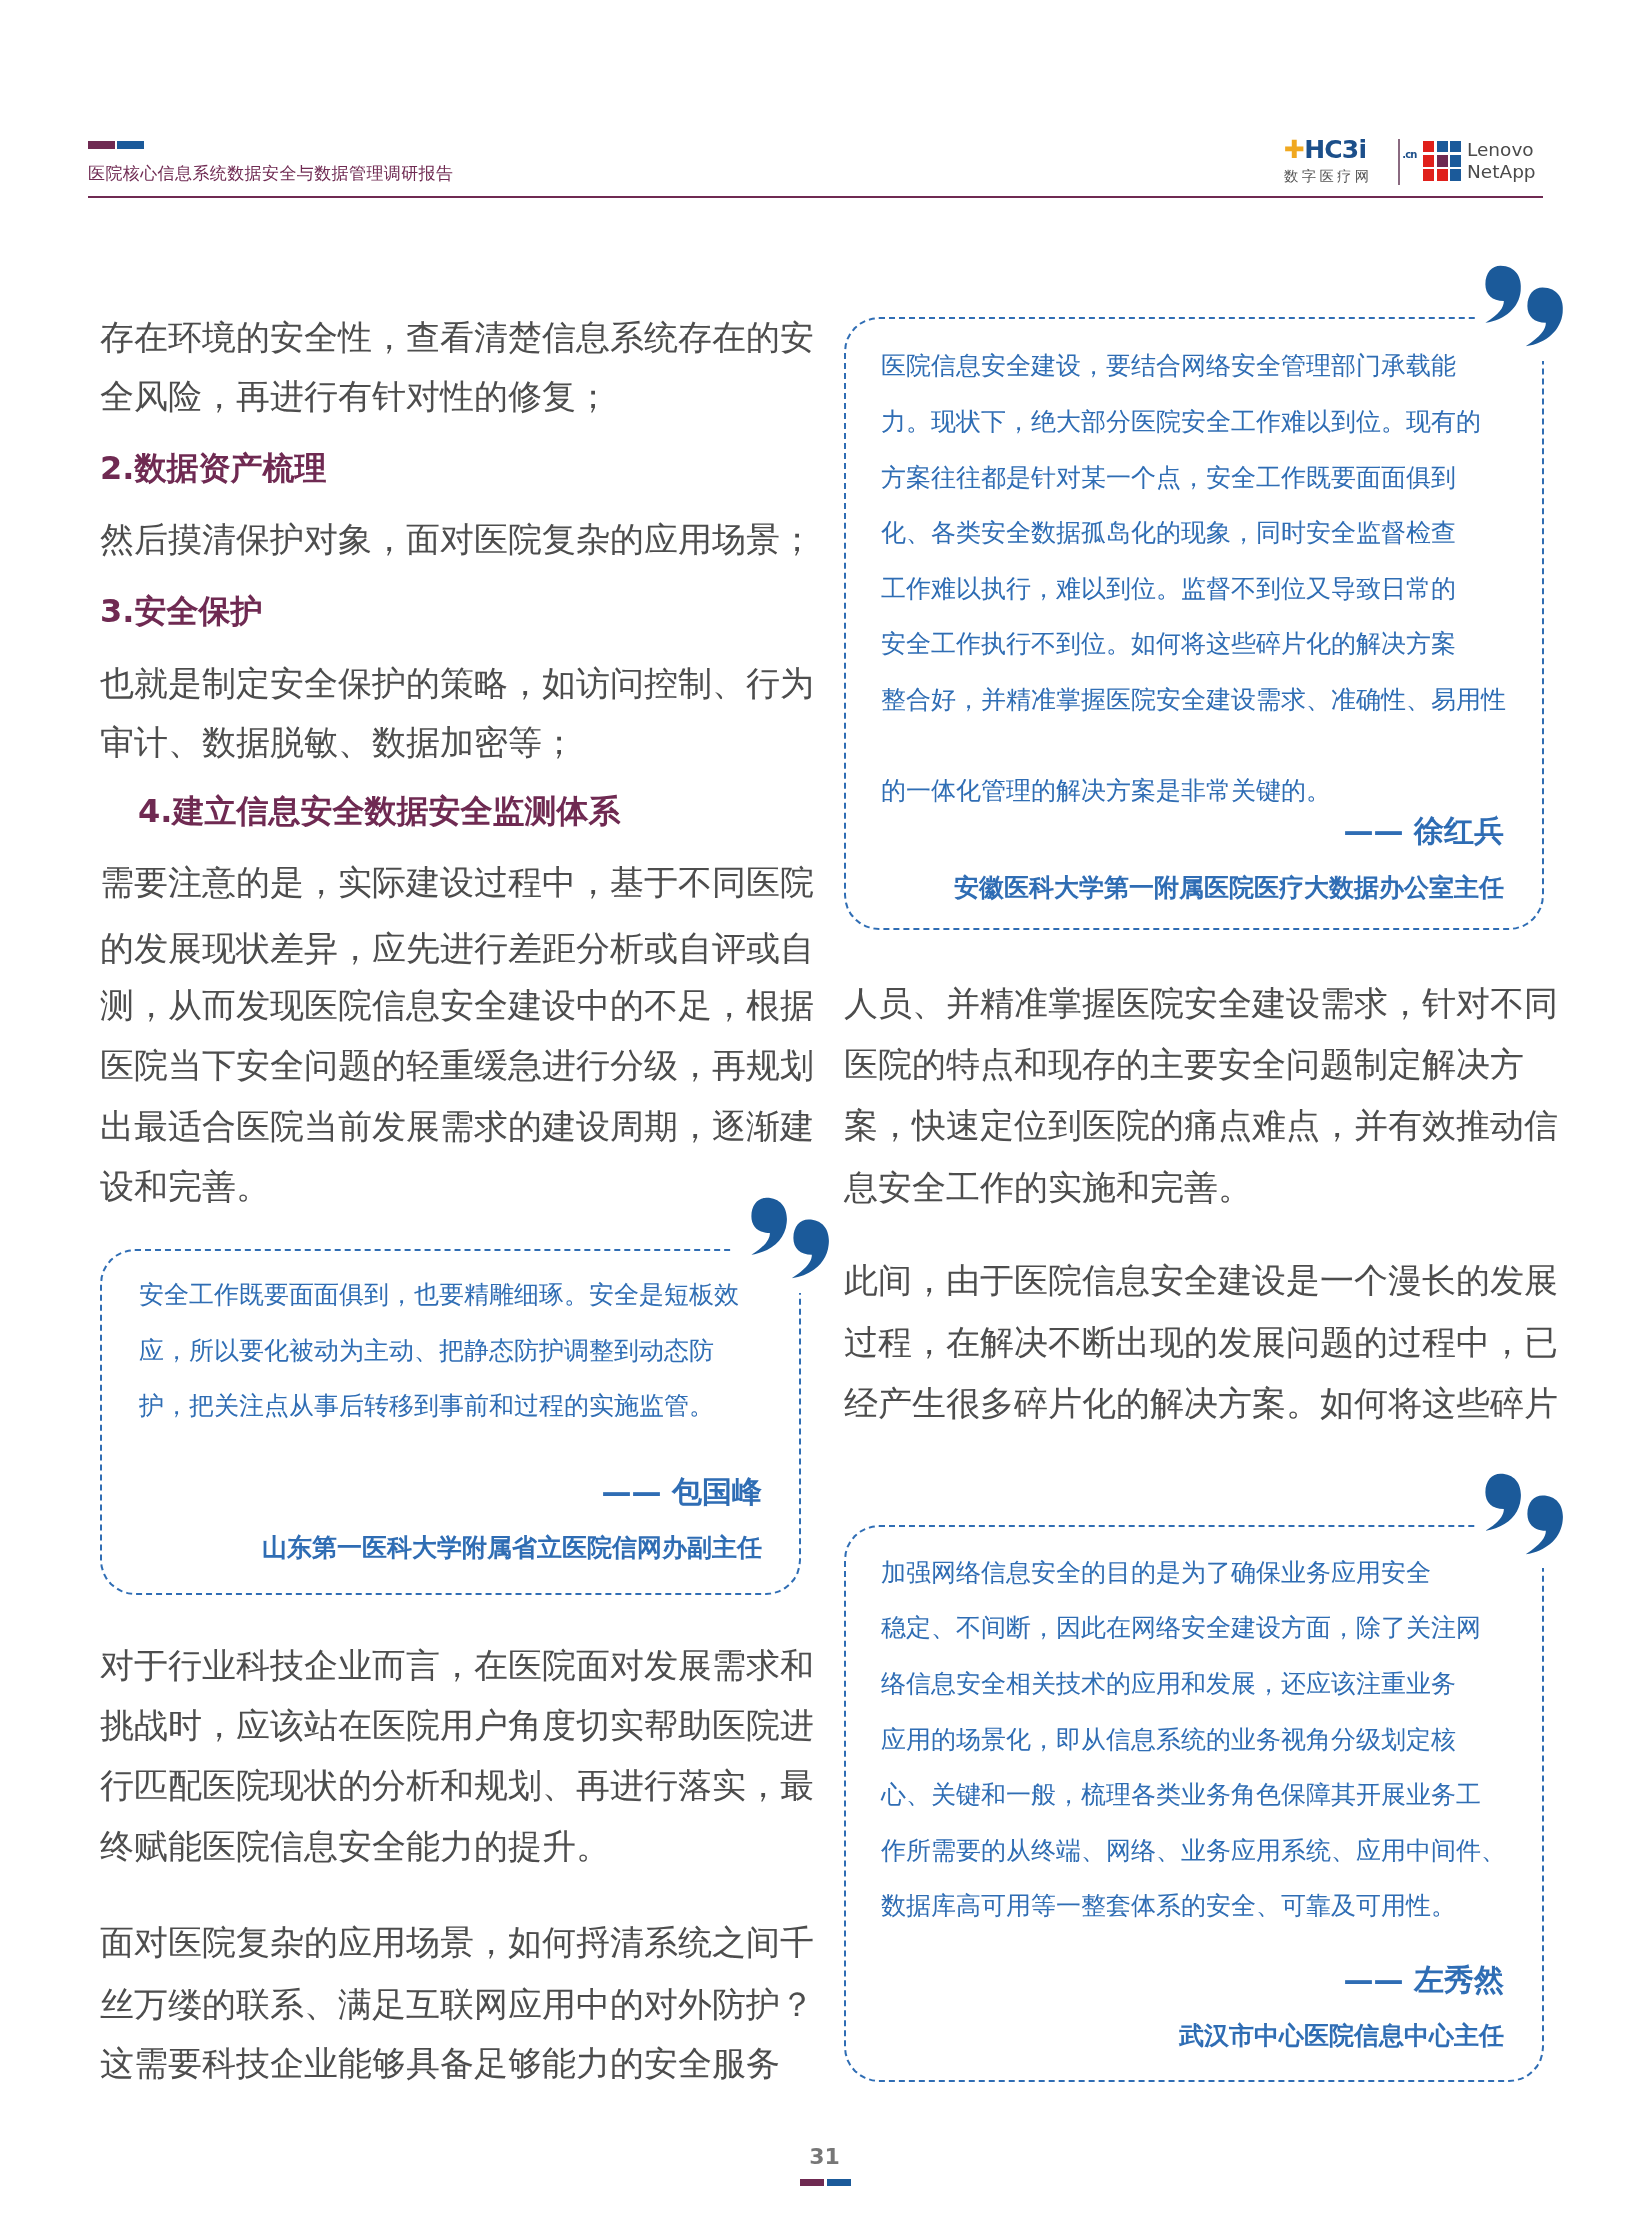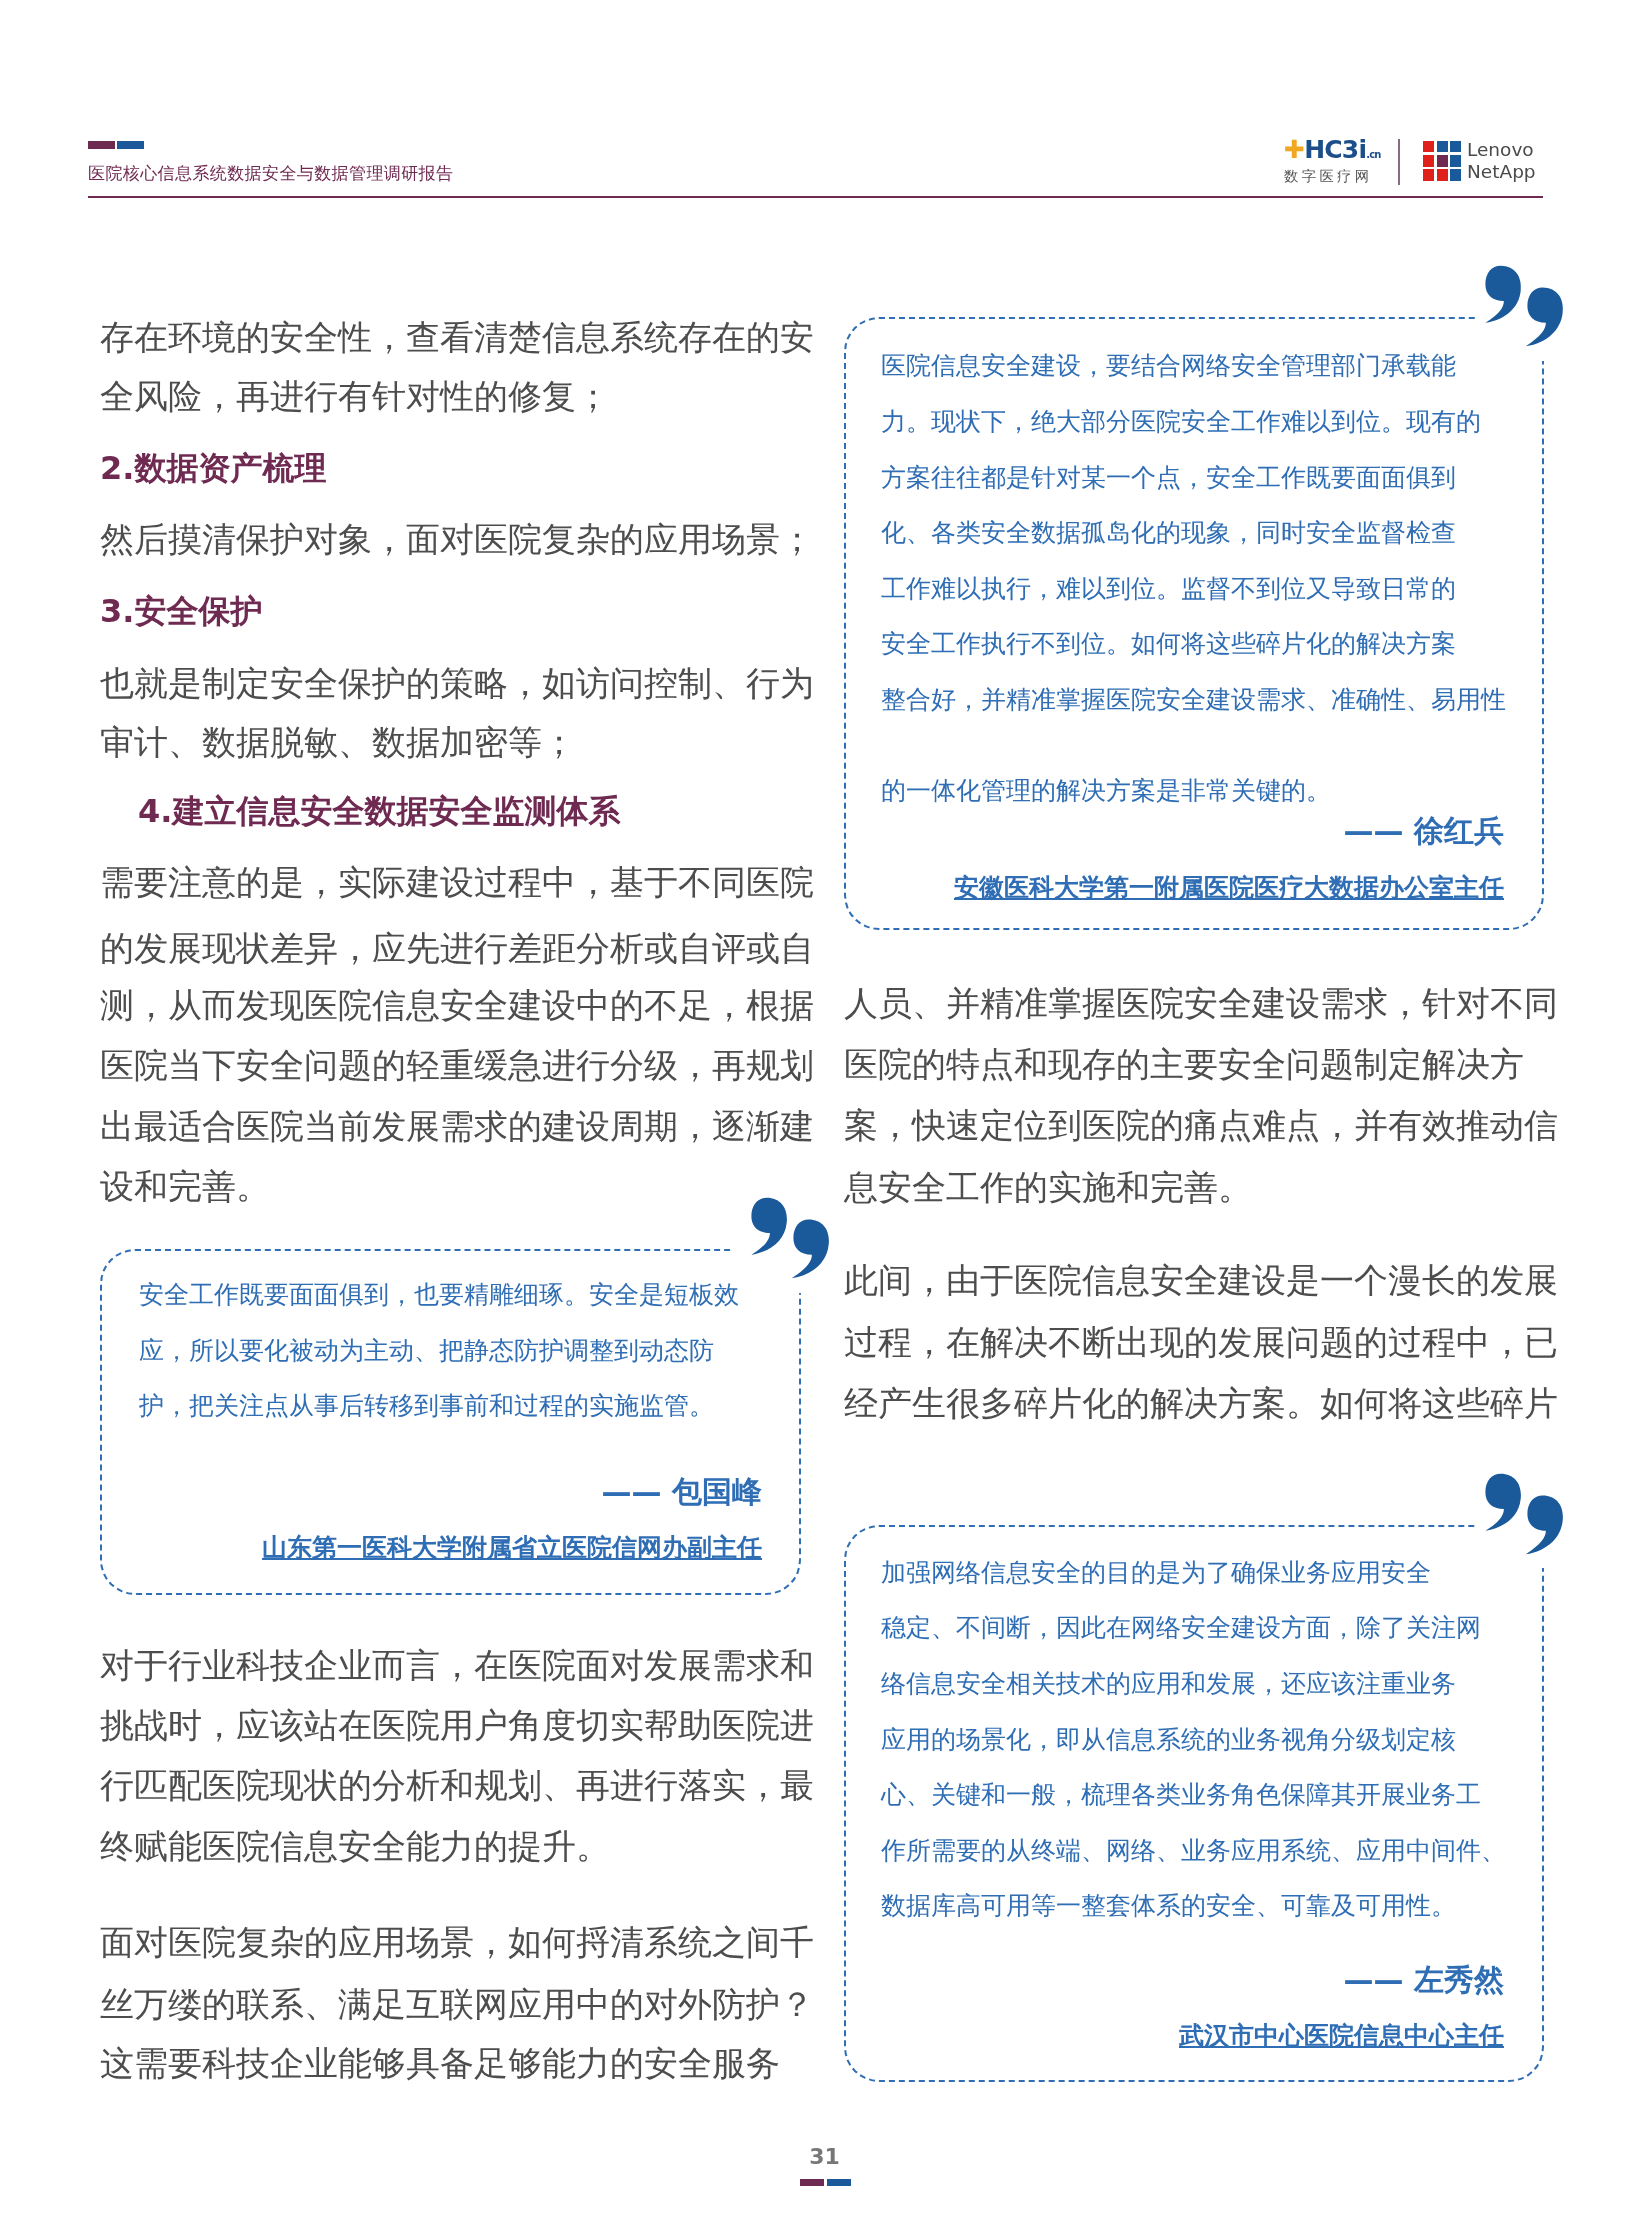--- a/index.html
+++ b/index.html
@@ -3,37 +3,37 @@
 <meta charset="utf-8">
 <style>
   html, body { margin: 0; padding: 0; background: #ffffff; }
   body { width: 1649px; height: 2239px; position: relative; overflow: hidden;
          font-family: "DejaVu Sans", "Liberation Sans", sans-serif; }
   .hdr-bar { position: absolute; height: 8.4px; width: 27px; }
   .hdr-title { position: absolute; left: 88px; top: 162px; font-size: 17px; color: #6f2a52; letter-spacing: 0.4px; white-space: nowrap; }
   .hdr-line { position: absolute; left: 88px; top: 196px; width: 1455px; height: 1.7px; background: #6f2a52; }
   .logo-hc3i { position: absolute; left: 1284px; top: 137px; width: 101px; height: 51px; }
   .hc3i-mark { font-weight: bold; font-size: 25px; color: #1c4f8a; line-height: 25px; letter-spacing: -0.8px; white-space: nowrap; }
-  .hc3i-mark .cn { font-size: 10px; }
+  .hc3i-mark .cn { font-size: 10px; padding-left: 36px; }
   .hc3i-sub { font-size: 14.3px; color: #555; line-height: 18.5px; letter-spacing: 3.4px; white-space: nowrap; }
   .logo-div { position: absolute; left: 1398px; top: 139px; width: 1.7px; height: 46px; background: #8a6a80; }
   .logo-lenovo { position: absolute; left: 1423px; top: 139px; height: 46px; width: 126px; }
   .ln-grid { position: absolute; left: 0; top: 1.7px; width: 39px; height: 42px; display: grid;
              grid-template-columns: repeat(3, 11px); grid-template-rows: repeat(3, 11.8px); gap: 2.5px; }
   .ln-grid span { display: block; }
   .ln-text { position: absolute; left: 44px; top: 0; font-size: 18.5px; color: #4a4a4a; line-height: 22px; white-space: nowrap; }
   .body-line { position: absolute; font-size: 34px; color: #4d4d4d; white-space: nowrap; line-height: 40px; }
   .h-line { position: absolute; font-size: 32px; color: #6f2a52; font-weight: bold; white-space: nowrap; line-height: 40px; }
 
   .qbox { position: absolute; border: 2.1px dashed #2f6db4; border-radius: 35px; box-sizing: border-box; }
   .qbox-gap { position: absolute; background: #fff; }
   .qmark { position: absolute; width: 93px; height: 84px; }
   .qtext { position: absolute; font-size: 25px; color: #2f6db4; white-space: nowrap; line-height: 34px; }
   .qauthor { position: absolute; font-size: 30px; color: #2f6db4; font-weight: bold; white-space: nowrap; text-align: right; }
-  .qorg { position: absolute; font-size: 25px; color: #2f6db4; font-weight: bold; white-space: nowrap; text-align: right; text-decoration: underline; }
+  .qorg { position: absolute; font-size: 25px; color: #2f6db4; font-weight: bold; white-space: nowrap; text-align: right; }
 
   .page-num { position: absolute; left: 0; width: 1649px; top: 2144px; text-align: center; font-size: 22px; font-weight: bold; color: #777; }
 </style>
 </head>
 <body>
 
 <div>
   <div class="hdr-bar" style="left:88px;top:141px;background:#6f2a52;"></div>
   <div class="hdr-bar" style="left:117px;top:141px;background:#1b5a9a;"></div>
   <div class="hdr-title">医院核心信息系统数据安全与数据管理调研报告</div>

